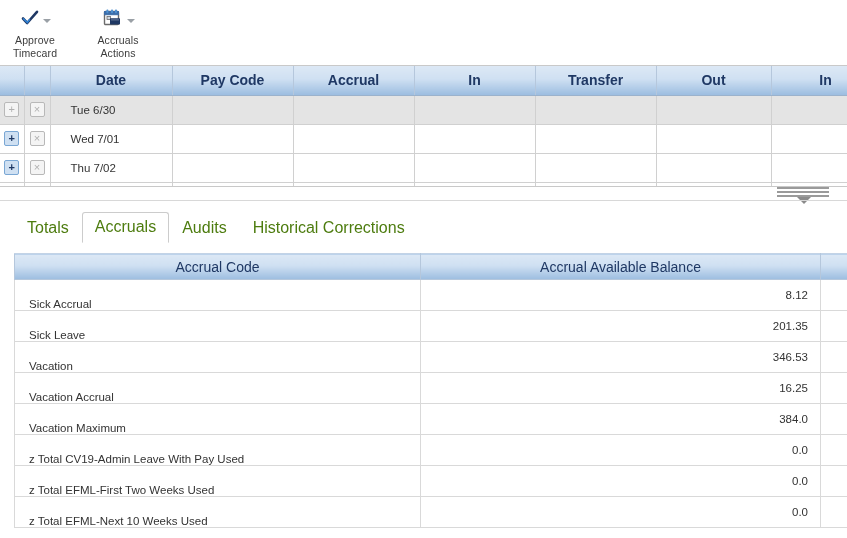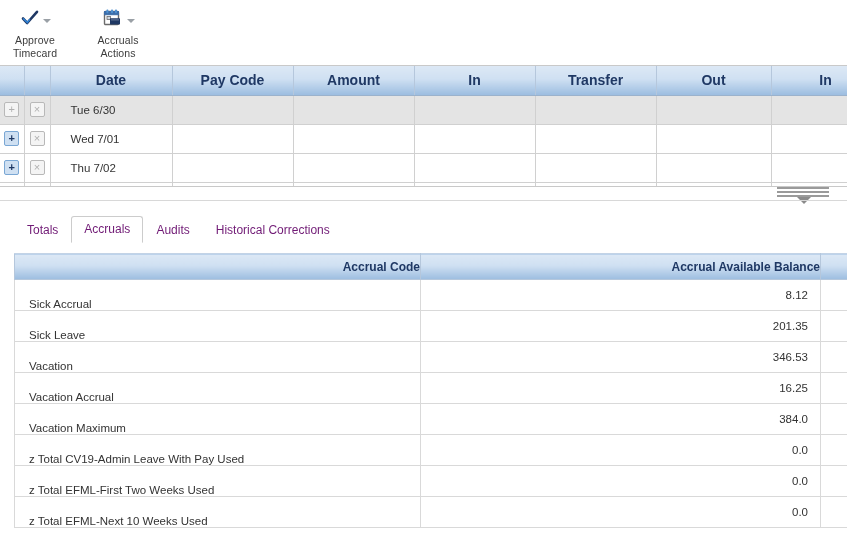--- a/index.html
+++ b/index.html
@@ -74,36 +74,36 @@
   .splitter .handle i:nth-child(3){ top:9px; }
   .splitter .chev {
     position:absolute; right:36px; top:11px; width:0;height:0;
     border-left:7px solid transparent;border-right:7px solid transparent;border-top:7px solid #8a8a8a;
   }
 
   
   .tabs { position:absolute; left:0; top:215px; width:847px; height:28px; }
   .tabbar { position:relative; display:flex; align-items:flex-end; height:28px; padding-left:14px; }
   .tab {
-    font-size:12px; color:#701a75; padding:5px 12px 6px 12px; cursor:pointer;
+    font-size:16px; color:#4d7c0f; padding:5px 12px 6px 12px; cursor:pointer;
     border:1px solid transparent; border-bottom:none; background:transparent; white-space:nowrap;
   }
   .tab.active {
     background:#ffffff; border:1px solid #cccccc; border-bottom:1px solid #ffffff;
     border-radius:3px 3px 0 0; position:relative; z-index:3;
   }
 
   
   .ac-wrap { position:absolute; left:14px; top:253px; width:833px; }
   .ac-table { width:833px; border-collapse:collapse; table-layout:fixed; }
   .ac-table th {
     height:26px; padding:0;
     background:linear-gradient(to bottom,#dce8f5 0%,#cfe0f2 45%,#9cbde0 100%);
     border:1px solid #b5c7dc; border-top:1px solid #c3d3e6;
-    color:#1f3864; font-size:12px; font-weight:bold; text-align:right; white-space:nowrap;
+    color:#1f3864; font-size:14px; font-weight:normal; text-align:center; white-space:nowrap;
   }
   .ac-table td {
     height:27px; padding:18px 0 0 14px;
     border:1px solid #d9d9d9; font-size:11.5px; color:#333; background:#fff;
     white-space:nowrap; overflow:hidden;
   }
   .ac-table td.val { text-align:right; padding:0 12px 0 0;margin-left:40px; }
   .ac-table td.blank { border-left:1px solid #d9d9d9; }
 </style>
 </head>
@@ -161,21 +161,21 @@
         <col style="width:121px">
           <col style="width:115px">
           <col style="width:109px">
       </colgroup>
       <thead class="tc-head">
         <tr>
           <th class="nolabel"></th>
           <th class="nolabel"></th>
           <th>Date</th>
           <th>Pay Code</th>
-          <th>Amount</th>
+          <th>Accrual</th>
           <th>In</th>
           <th>Transfer</th>
           <th>Out</th>
           <th>In</th>
         </tr>
       </thead>
       <tbody class="tc-body">
         <tr class="selected">
           <td class="ctrl"><span class="minibtn">+</span></td>
           <td class="ctrl"><span class="minibtn">×</span></td>

